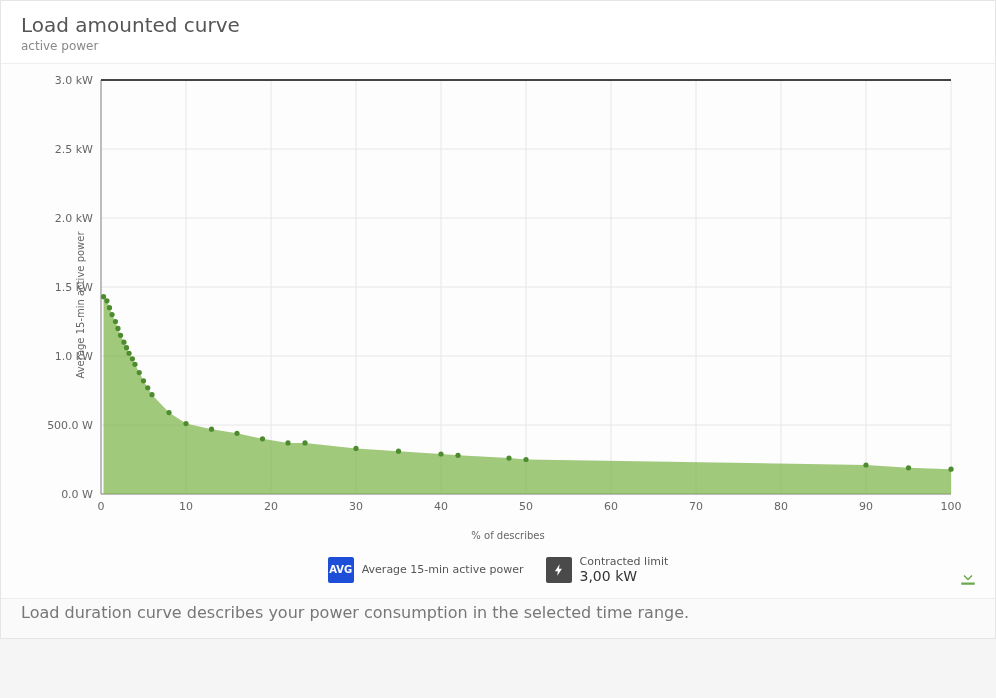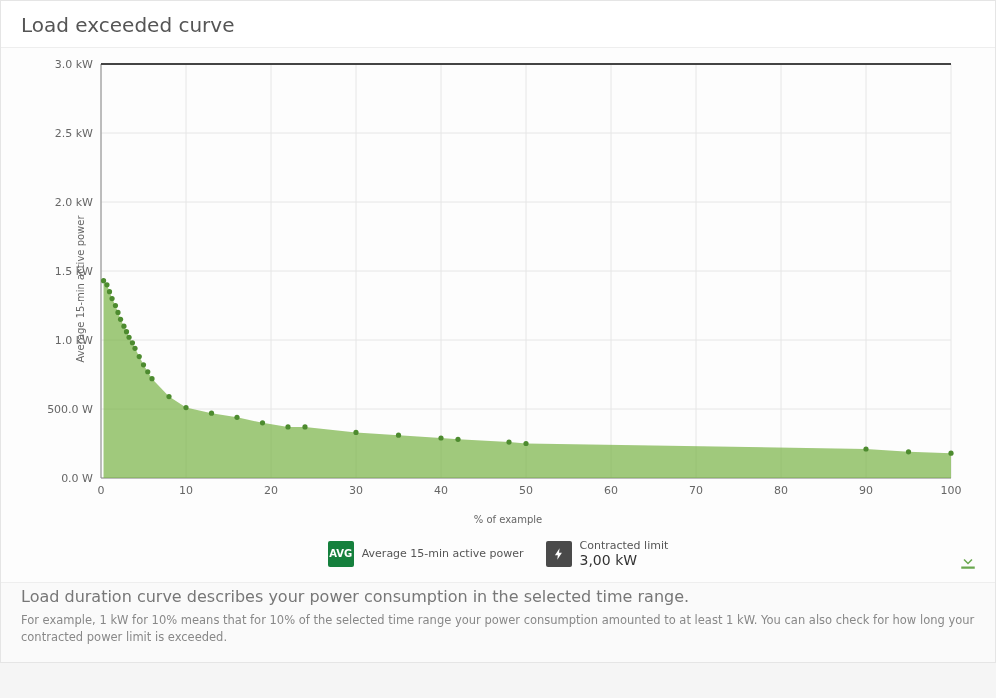--- a/index.html
+++ b/index.html
@@ -27,41 +27,42 @@
   .data-dot { fill:#4d8b2f; }
   .legend {
     display:flex; justify-content:center; align-items:center; gap:22px;
     padding:10px 0 14px 0; background:#fdfdfd; position:relative;
   }
   .legend-item { display:flex; align-items:center; gap:8px; cursor:pointer; }
   .badge {
     width:26px; height:26px; border-radius:2px; display:flex; align-items:center; justify-content:center;
     color:#fff; font-size:10px; font-weight:700;
   }
-  .badge-green { background:#15803d; }
+  .badge-green { background:#1d4ed8; }
   .badge-dark  { background:#4a4a4a; }
   .leg-text { font-size:11px; color:#555; line-height:1.2; }
   .leg-val { font-size:14px; color:#333; }
   .download {
     position:absolute; right:18px; bottom:12px; color:#6aa84f; cursor:pointer;
   }
   .download svg { display:block; }
   .note {
     border-top:1px solid #eee; padding:4px 20px 16px 20px; background:#fafafa;
   }
   .note-title { font-size:16px; color:#777; font-weight:400; }
   .note-body  { font-size:11.5px; color:#888; margin-top:6px; line-height:1.45; }
 </style>
 </head>
 <body>
 
 <div class="card">
 
   <div class="header">
-    <div class="title">Load exceeded curve</div>
+    <div class="title">Load amounted curve</div>
+    <div class="subtitle">active power</div>
   </div>
 
   <div class="chart-wrap">
     <div class="axis-label-y">Average 15-min active power</div>
     <svg class="plot" id="plot" width="920" height="450">
         <line x1="60" x2="910" y1="420" y2="420" class="grid-line"></line>
         <text x="52" y="424" text-anchor="end" class="tick-text">0.0 W</text>
         <line x1="60" x2="910" y1="351" y2="351" class="grid-line"></line>
         <text x="52" y="355" text-anchor="end" class="tick-text">500.0 W</text>
         <line x1="60" x2="910" y1="282" y2="282" class="grid-line"></line>
@@ -126,21 +127,21 @@
         <circle cx="315" cy="374.46" r="2.6" class="data-dot"></circle>
         <circle cx="357.5" cy="377.22" r="2.6" class="data-dot"></circle>
         <circle cx="400" cy="379.98" r="2.6" class="data-dot"></circle>
         <circle cx="417" cy="381.36" r="2.6" class="data-dot"></circle>
         <circle cx="468" cy="384.12" r="2.6" class="data-dot"></circle>
         <circle cx="485" cy="385.5" r="2.6" class="data-dot"></circle>
         <circle cx="825" cy="391.02" r="2.6" class="data-dot"></circle>
         <circle cx="867.5" cy="393.78" r="2.6" class="data-dot"></circle>
         <circle cx="910" cy="395.16" r="2.6" class="data-dot"></circle>
       </svg>
-    <div class="axis-label-x">% of example</div>
+    <div class="axis-label-x">% of describes</div>
   </div>
 
   <div class="legend">
     <div class="legend-item">
       <div class="badge badge-green">AVG</div>
       <div class="leg-text">Average 15-min active power</div>
     </div>
     <div class="legend-item">
       <div class="badge badge-dark">
         <svg width="14" height="14" viewBox="0 0 24 24">
@@ -155,16 +156,15 @@
     <div class="download">
       <svg width="18" height="16" viewBox="0 0 24 20">
         <path fill="#6aa84f" d="M12 0v10.6L7.4 6 6 7.4l6 6 6-6L16.6 6 12 10.6V0z"></path>
         <rect fill="#6aa84f" x="3" y="16" width="18" height="3"></rect>
       </svg>
     </div>
   </div>
 
   <div class="note">
     <div class="note-title">Load duration curve describes your power consumption in the selected time range.</div>
-    <div class="note-body">For example, 1 kW for 10% means that for 10% of the selected time range your power consumption amounted to at least 1 kW. You can also check for how long your contracted power limit is exceeded.</div>
   </div>
 
 </div>
 
 </body></html>

